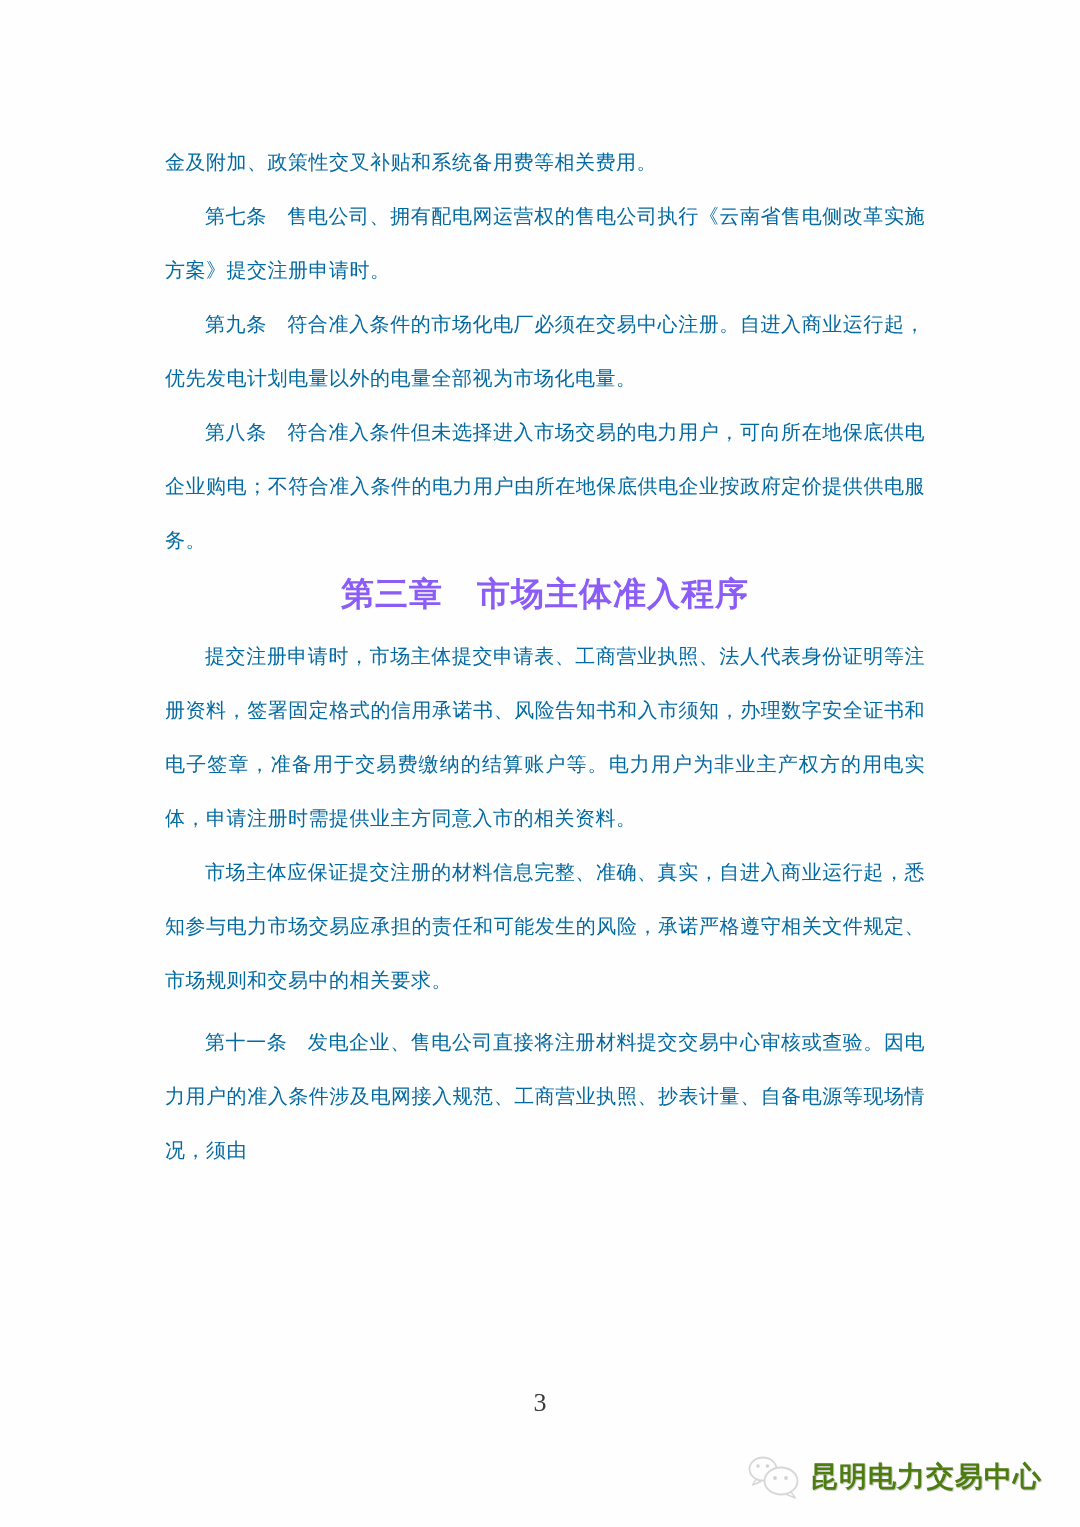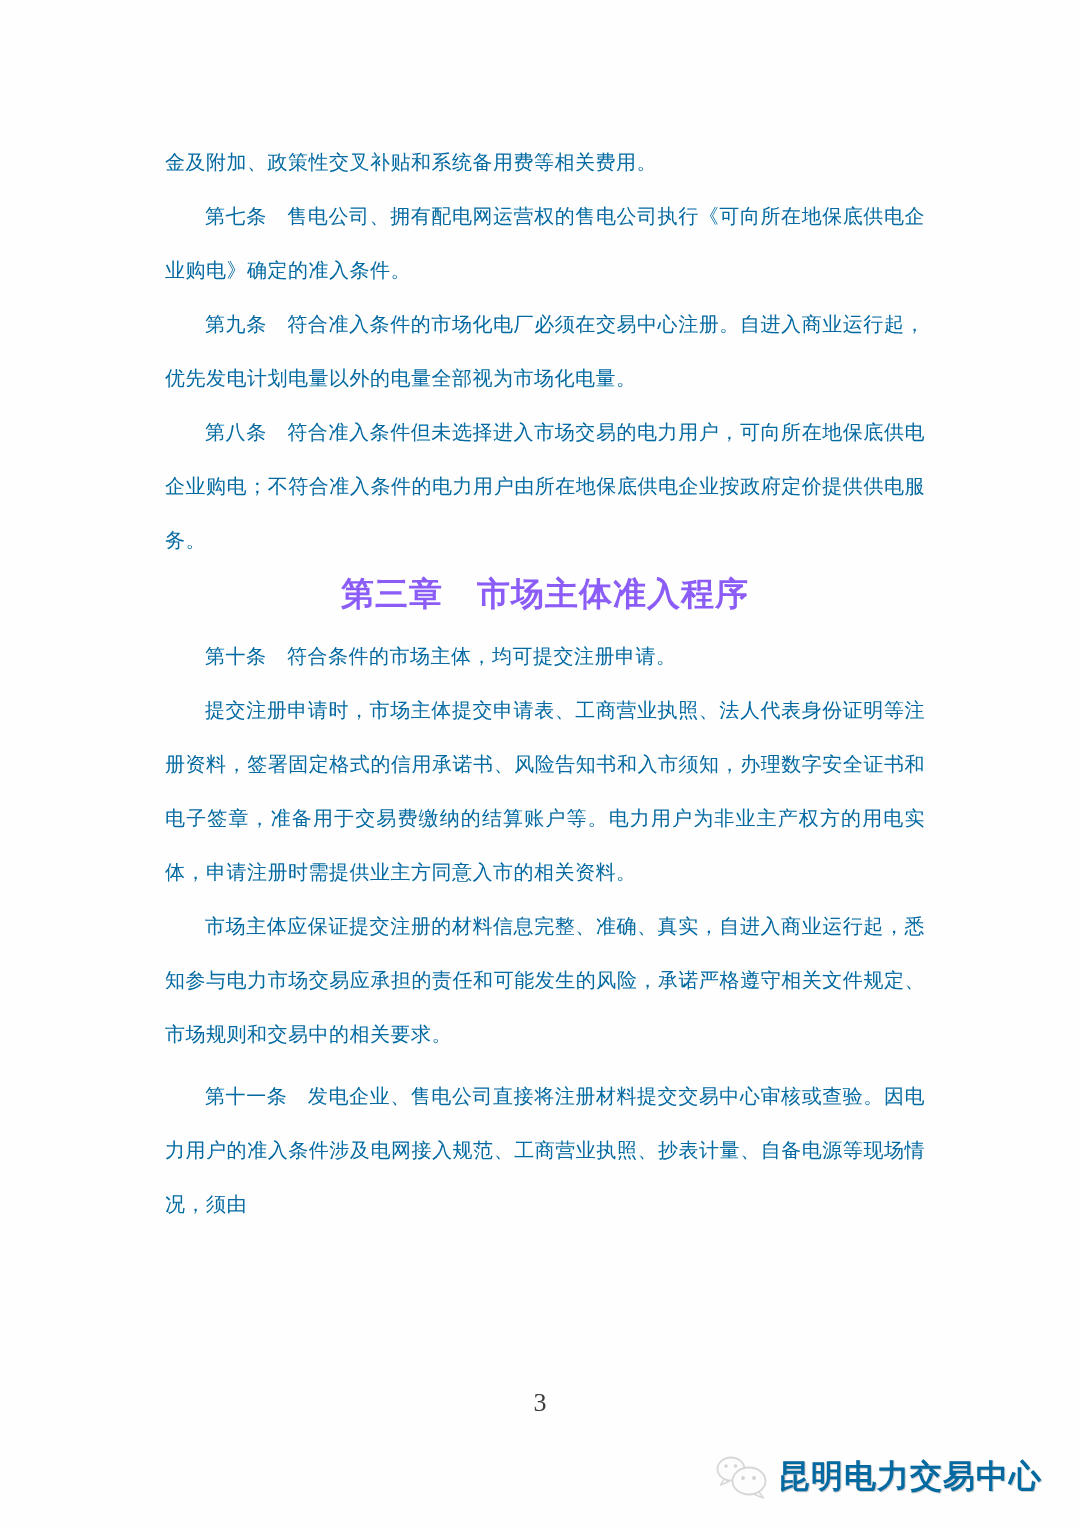--- a/index.html
+++ b/index.html
@@ -50,40 +50,39 @@
   .footer-logo {
     position: absolute;
     top: 1452px;
     right: 38px;
     display: flex;
     align-items: center;
     gap: 8px;
   }
   .footer-logo-text {
     font-family: "DejaVu Sans", "Liberation Sans", sans-serif;
-    font-size: 32px;
+    font-size: 28px;
     font-weight: bold;
-    color: #0369a1;
+    color: #4d7c0f;
     letter-spacing: 1px;
     text-shadow: 1px 1px 0 #cccccc, 0 0 1px #e2e2e2;
   }
   .wechat-icon { display: block; }
 </style>
 </head>
 <body>
 
 <div class="page">
 
   <div class="content">
     <div class="para">金及附加、政策性交叉补贴和系统备用费等相关费用。</div>
-    <div class="para indent">第七条　售电公司、拥有配电网运营权的售电公司执行《可向所在地保底供电企业购电》确定的准入条件。</div>
+    <div class="para indent">第七条　售电公司、拥有配电网运营权的售电公司执行《云南省售电侧改革实施方案》提交注册申请时。</div>
     <div class="para indent">第九条　符合准入条件的市场化电厂必须在交易中心注册。自进入商业运行起，优先发电计划电量以外的电量全部视为市场化电量。</div>
     <div class="para indent">第八条　符合准入条件但未选择进入市场交易的电力用户，可向所在地保底供电企业购电；不符合准入条件的电力用户由所在地保底供电企业按政府定价提供供电服务。</div>
     <h2 class="chapter-heading">第三章　市场主体准入程序</h2>
-    <div class="para indent">第十条　符合条件的市场主体，均可提交注册申请。</div>
     <div class="para indent">提交注册申请时，市场主体提交申请表、工商营业执照、法人代表身份证明等注册资料，签署固定格式的信用承诺书、风险告知书和入市须知，办理数字安全证书和电子签章，准备用于交易费缴纳的结算账户等。电力用户为非业主产权方的用电实体，申请注册时需提供业主方同意入市的相关资料。</div>
     <div class="para indent">市场主体应保证提交注册的材料信息完整、准确、真实，自进入商业运行起，悉知参与电力市场交易应承担的责任和可能发生的风险，承诺严格遵守相关文件规定、市场规则和交易中的相关要求。</div>
     <div class="para indent before-gap">第十一条　发电企业、售电公司直接将注册材料提交交易中心审核或查验。因电力用户的准入条件涉及电网接入规范、工商营业执照、抄表计量、自备电源等现场情况，须由</div>
   </div>
 
   <div class="page-number">3</div>
 
   <div class="footer-logo">
     <svg class="wechat-icon" width="56" height="50" viewBox="0 0 56 50" xmlns="http://www.w3.org/2000/svg">
 

